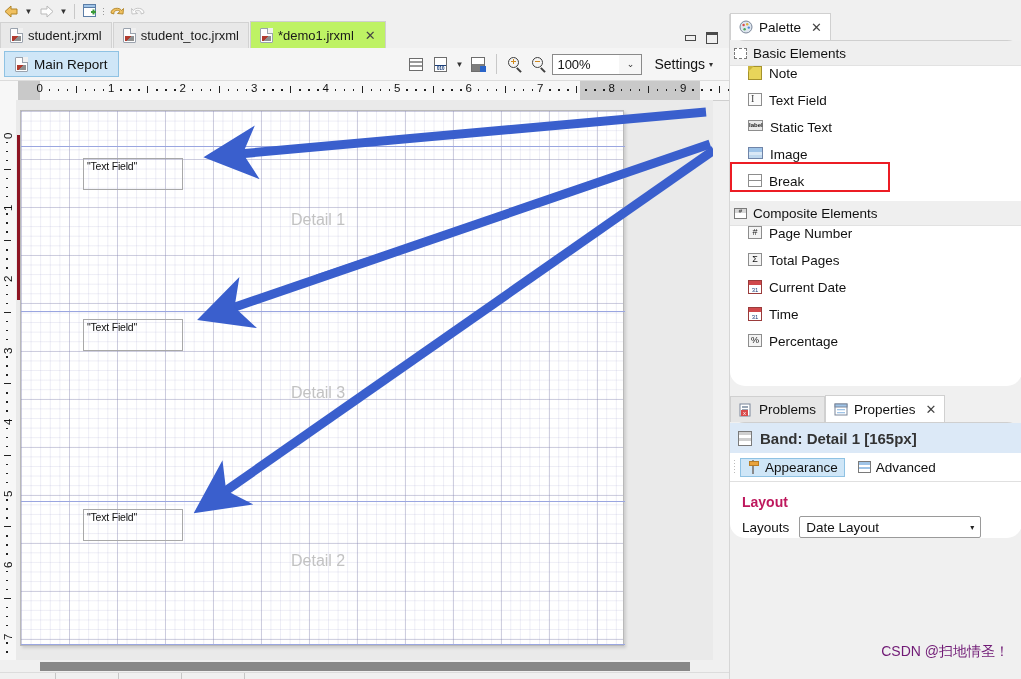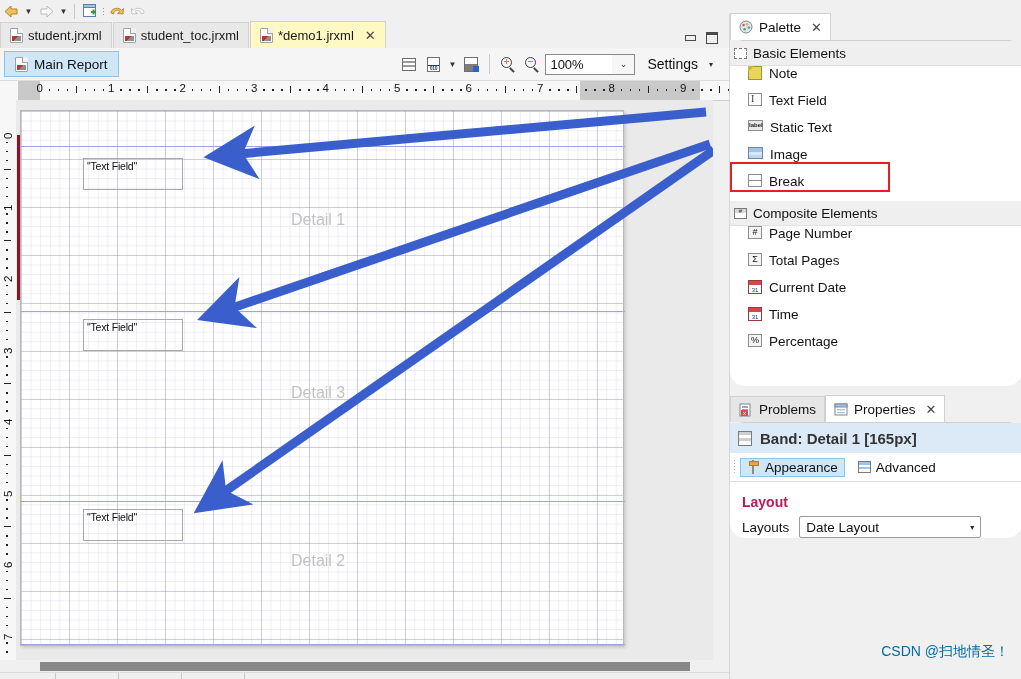--- a/index.html
+++ b/index.html
@@ -27,21 +27,21 @@
   .editor-tabs{
     position:absolute;left:0;top:22px;width:729px;height:26px;
     background:#f0f0f0;display:flex;align-items:flex-end;
   }
   .etab{
     height:25px;display:flex;align-items:center;gap:5px;
     padding:0 9px;font-size:13px;color:#1a1a1a;
     background:#e8e8e8;border:1px solid #d2d2d2;border-bottom:none;
     margin-right:1px;cursor:default;white-space:nowrap;
   }
-  .etab.active{background:#fef9c3;border-color:#cfcfcf;height:26px;}
+  .etab.active{background:#bef264;border-color:#cfcfcf;height:26px;}
   .etab .close{font-size:13px;color:#444;margin-left:6px;}
   .tab-doc-icon{
     width:13px;height:15px;position:relative;flex:none;
     background:#fdfdfd;border:1px solid #9aa2ad;border-radius:1px;
     box-sizing:border-box;
   }
   .tab-doc-icon::before{
     content:"";position:absolute;left:1px;bottom:1px;width:9px;height:5px;
     background:linear-gradient(135deg,#b03a2e 0 45%,#8e8e8e 45% 100%);
   }
@@ -91,21 +91,21 @@
   .mag u{position:absolute;left:4.7px;top:2.5px;width:1.6px;height:5px;background:#d08a1e;}
   .zoom-combo{
     width:90px;height:21px;border:1px solid #8a8a8a;background:#fff;
     display:flex;align-items:center;box-sizing:border-box;
   }
   .zoom-combo input{
     border:none;outline:none;width:58px;height:19px;padding:0 4px;font-size:13px;
     font-family:"Liberation Sans",sans-serif;color:#111;background:transparent;
   }
   .zoom-combo .zc-arrow{flex:1;display:flex;align-items:center;justify-content:center;font-size:9px;color:#333;background:#f6f6f6;height:19px;}
-  .settings-btn{display:flex;align-items:center;gap:7px;padding:0 6px 0 10px;font-size:14px;color:#111;cursor:default;}
+  .settings-btn{display:flex;align-items:center;padding:0 6px 0 10px;font-size:14px;color:#111;cursor:default;}
 
   
   .h-ruler{
     position:absolute;left:0;top:81px;width:729px;height:19px;
     background:#f7f7f7;border-bottom:1px solid #cfcfcf;overflow:hidden;
   }
   .h-ruler .track{position:absolute;left:0;top:0;height:19px;width:729px;}
   .h-ruler .shade{position:absolute;top:0;height:19px;background:#c9c9c9;}
   .hr-num{position:absolute;top:1px;font-size:11.5px;color:#111;}
   .hr-tick{position:absolute;background:#222;}
@@ -239,21 +239,21 @@
   .select-box{
     width:182px;height:22px;border:1px solid #9a9a9a;background:#fff;border-radius:2px;
     display:flex;align-items:center;justify-content:space-between;padding:0 6px;box-sizing:border-box;
     font-size:13.5px;color:#111;
   }
   .select-box .sb-caret{font-size:8px;color:#222;}
 
   .watermark{
     position:absolute;left:729px;top:640px;width:292px;height:24px;
     display:flex;align-items:center;justify-content:flex-end;padding-right:12px;
-    font-size:14px;color:#0369a1;font-family:"Liberation Sans",sans-serif;
+    font-size:14px;color:#701a75;font-family:"Liberation Sans",sans-serif;
     box-sizing:border-box;
   }
 </style>
 </head>
 <body>
 
 <div id="app">
 
   <div class="global-toolbar">
     <div class="gt-btn">

